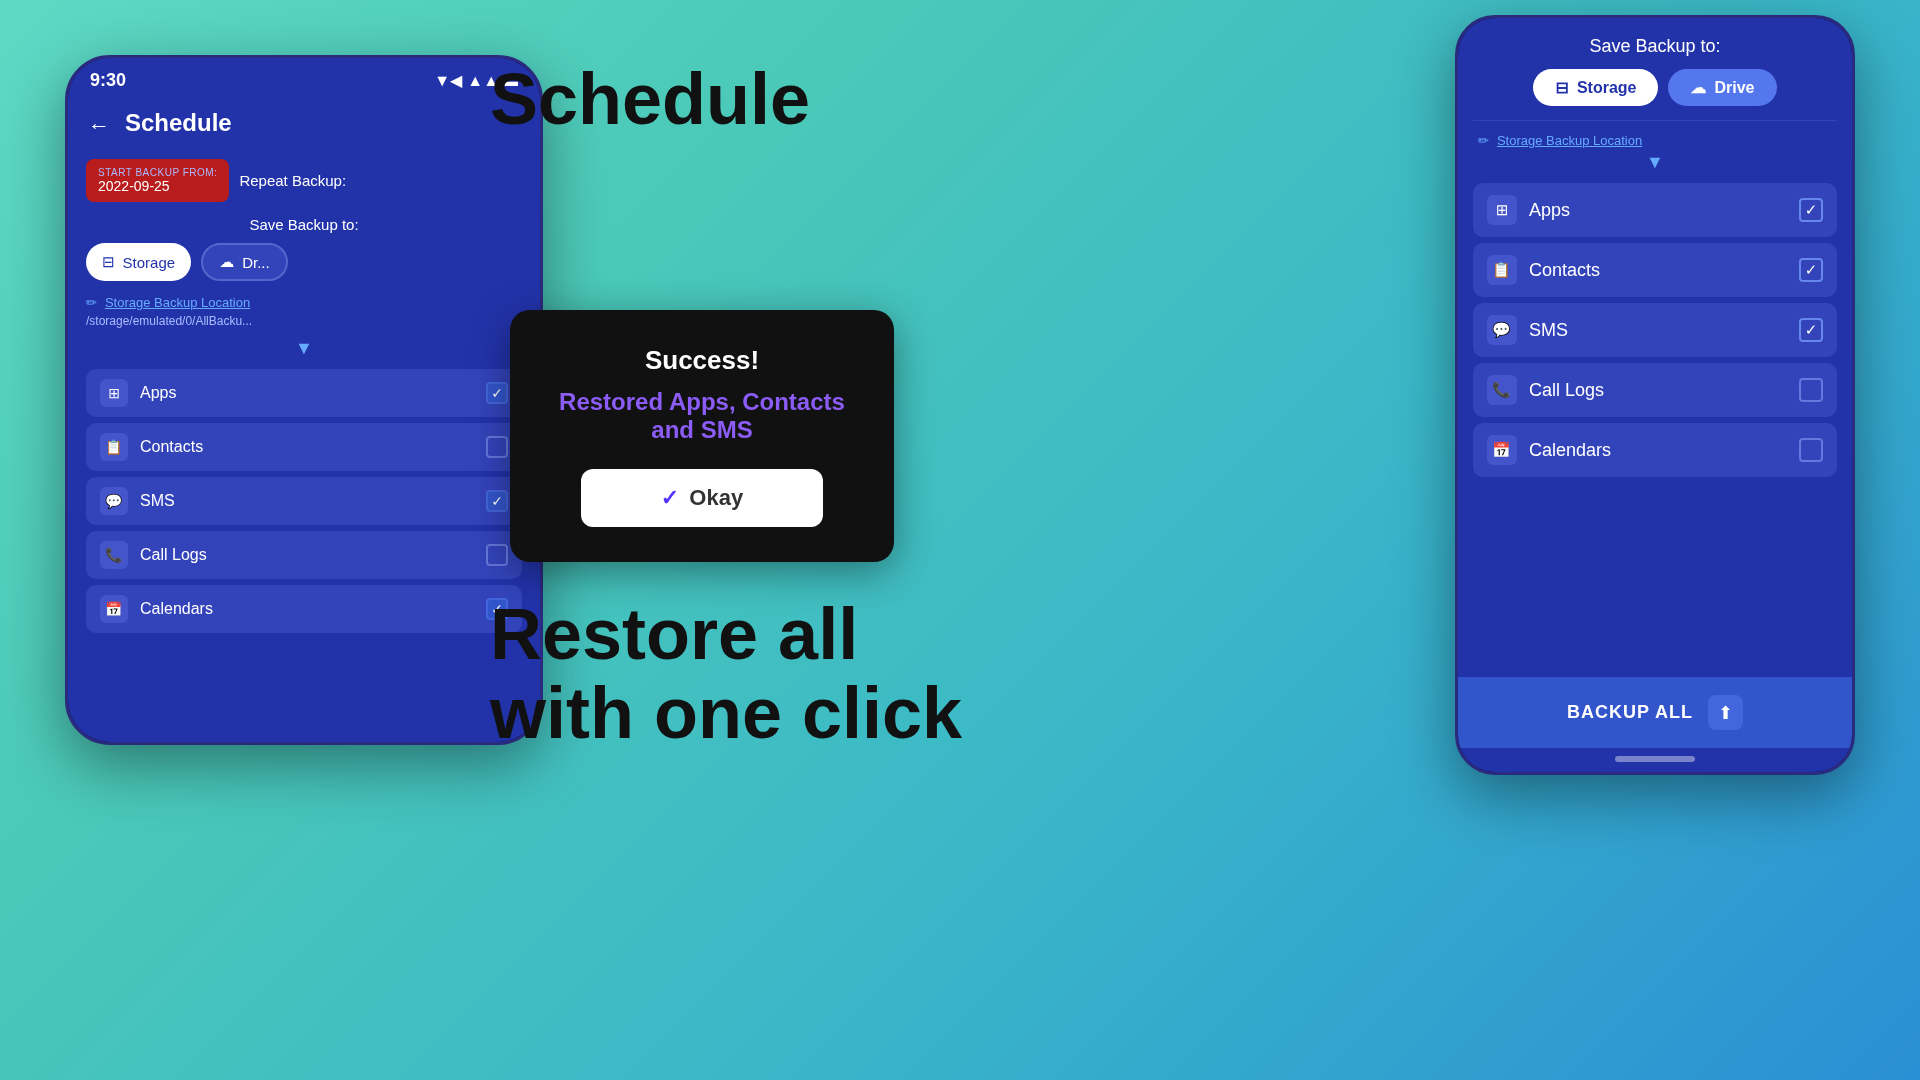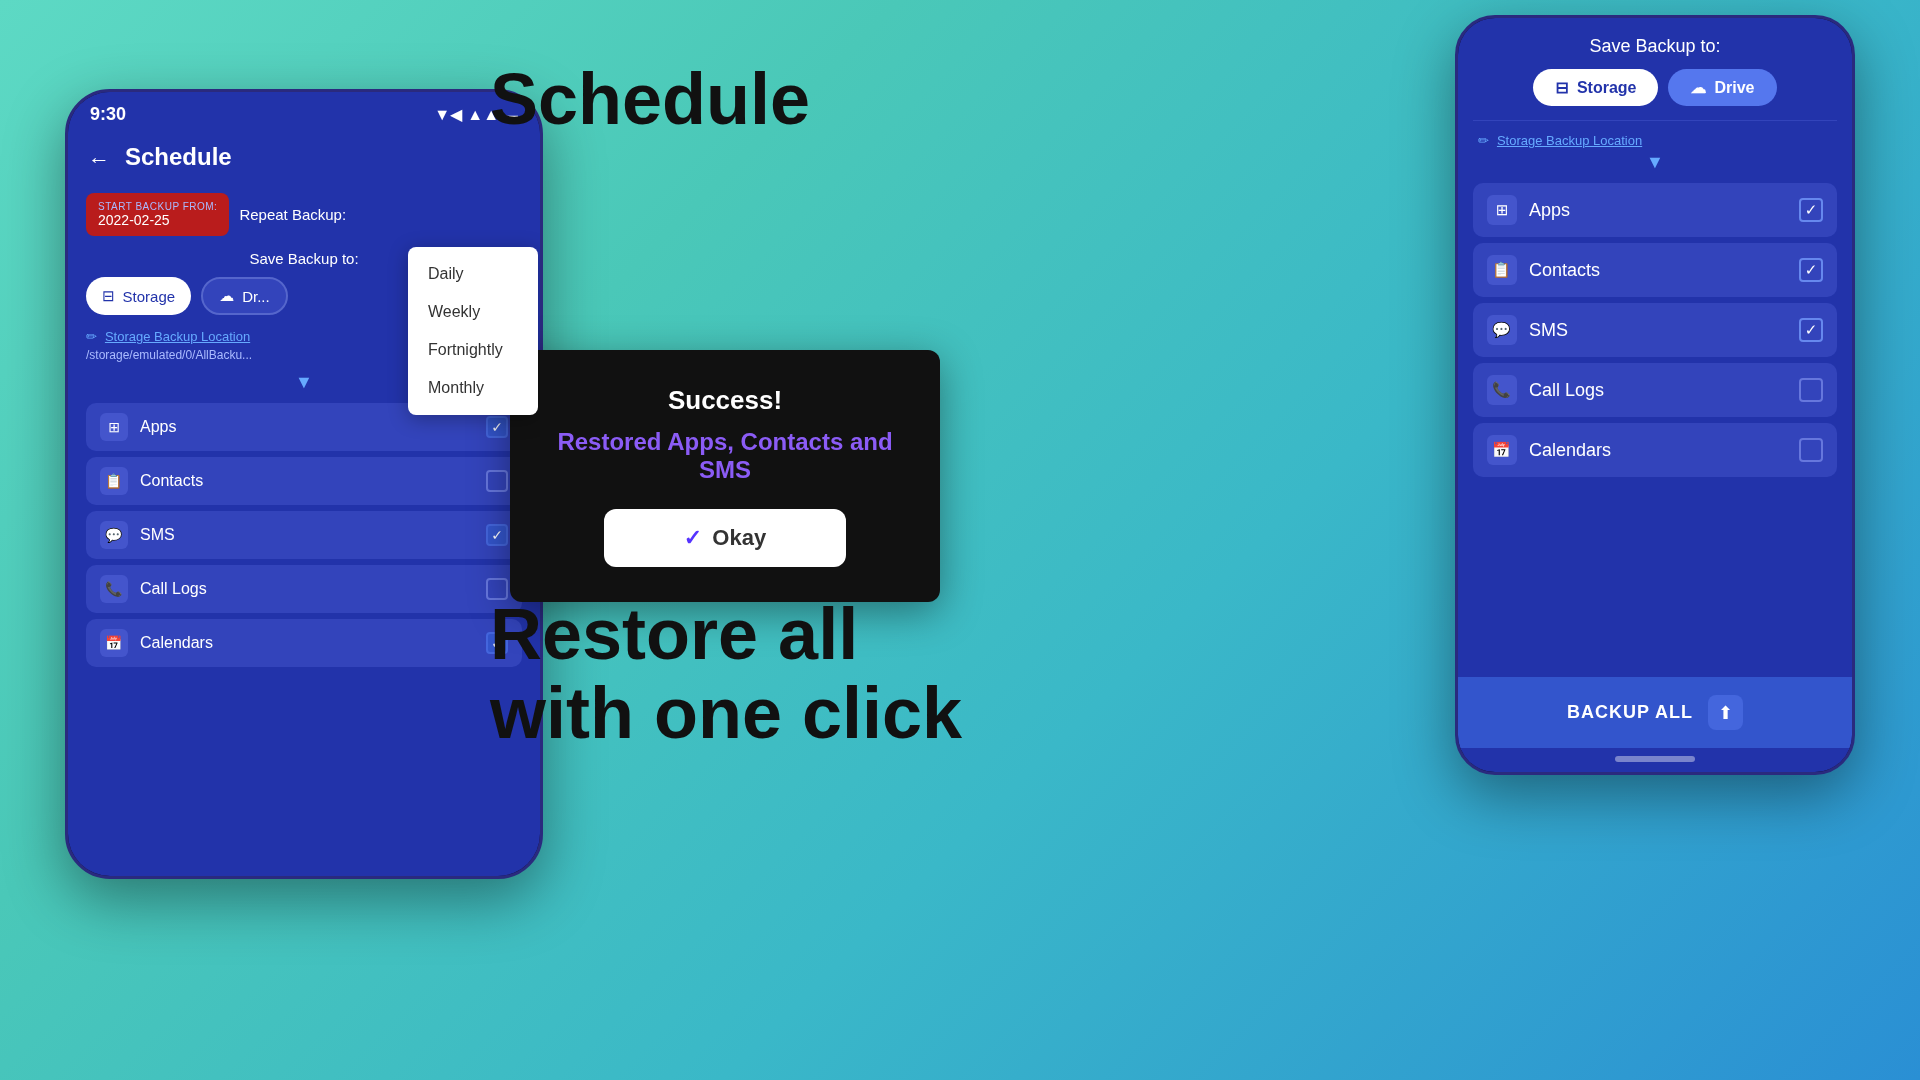--- a/index.html
+++ b/index.html
@@ -11,27 +11,26 @@
       overflow: hidden;
       position: relative;
     }
 
     
     .phone-left {
       position: absolute;
       left: 65px;
       top: 55px;
       width: 478px;
-      height: 790px;
+      height: 690px;
       background: #1a1a5e;
       border-radius: 45px;
       border: 3px solid #2a2a7e;
       box-shadow: 0 20px 60px rgba(0,0,0,0.4);
       overflow: hidden;
-      margin-top: 34px;
     }
     .phone-left-inner {
       position: relative;
       width: 100%;
       height: 100%;
       background: #2233aa;
       border-radius: 42px;
       overflow: hidden;
     }
 
@@ -244,27 +243,26 @@
       color: #111;
       line-height: 1.1;
       margin-bottom: 0;
     }
 
     
     .success-dialog {
       position: absolute;
       left: 510px;
       top: 310px;
-      width: 430px;
+      width: 384px;
       background: #111;
-      border-radius: 12px;
+      border-radius: 20px;
       padding: 35px 30px;
       text-align: center;
       box-shadow: 0 10px 40px rgba(0,0,0,0.4);
-      margin-top: 40px;
     }
     .success-title {
       color: white;
       font-size: 26px;
       font-weight: 600;
       margin-bottom: 12px;
     }
     .success-message {
       color: #8b5cf6;
       font-size: 24px;
@@ -495,21 +493,21 @@
     <div class="app-header">
       <span class="back-arrow">←</span>
       <span class="header-title">Schedule</span>
     </div>
 
     <div class="schedule-content">
 
       <div class="start-backup-row">
         <div class="start-backup-box">
           <div class="start-backup-label">START BACKUP FROM:</div>
-          <div class="start-backup-date">2022-02-25</div>
+          <div class="start-backup-date">2022-09-25</div>
         </div>
         <span class="repeat-backup-label">Repeat Backup:</span>
       </div>
 
       <div class="save-backup-section">
         <div class="save-backup-label">Save Backup to:</div>
         <div class="storage-buttons">
           <div class="storage-btn storage-btn-active">
             <span>⊟</span>
             <span>Storage</span>
@@ -555,26 +553,20 @@
         <div class="backup-item">
           <div class="backup-item-icon">📅</div>
           <span class="backup-item-label">Calendars</span>
           <div class="checkbox checkbox-checked">
               <span class="checkbox-check">✓</span>
             </div>
         </div>
       </div>
     </div>
 
-    <div class="dropdown-menu">
-      <div class="dropdown-item">Daily</div>
-      <div class="dropdown-item">Weekly</div>
-      <div class="dropdown-item">Fortnightly</div>
-      <div class="dropdown-item">Monthly</div>
-    </div>
   </div>
 </div>
 
 <div class="center-content">
   <div class="headline-text">
     <span>Schedule</span><br>
   </div>
 </div>
 
 <div class="success-dialog">

